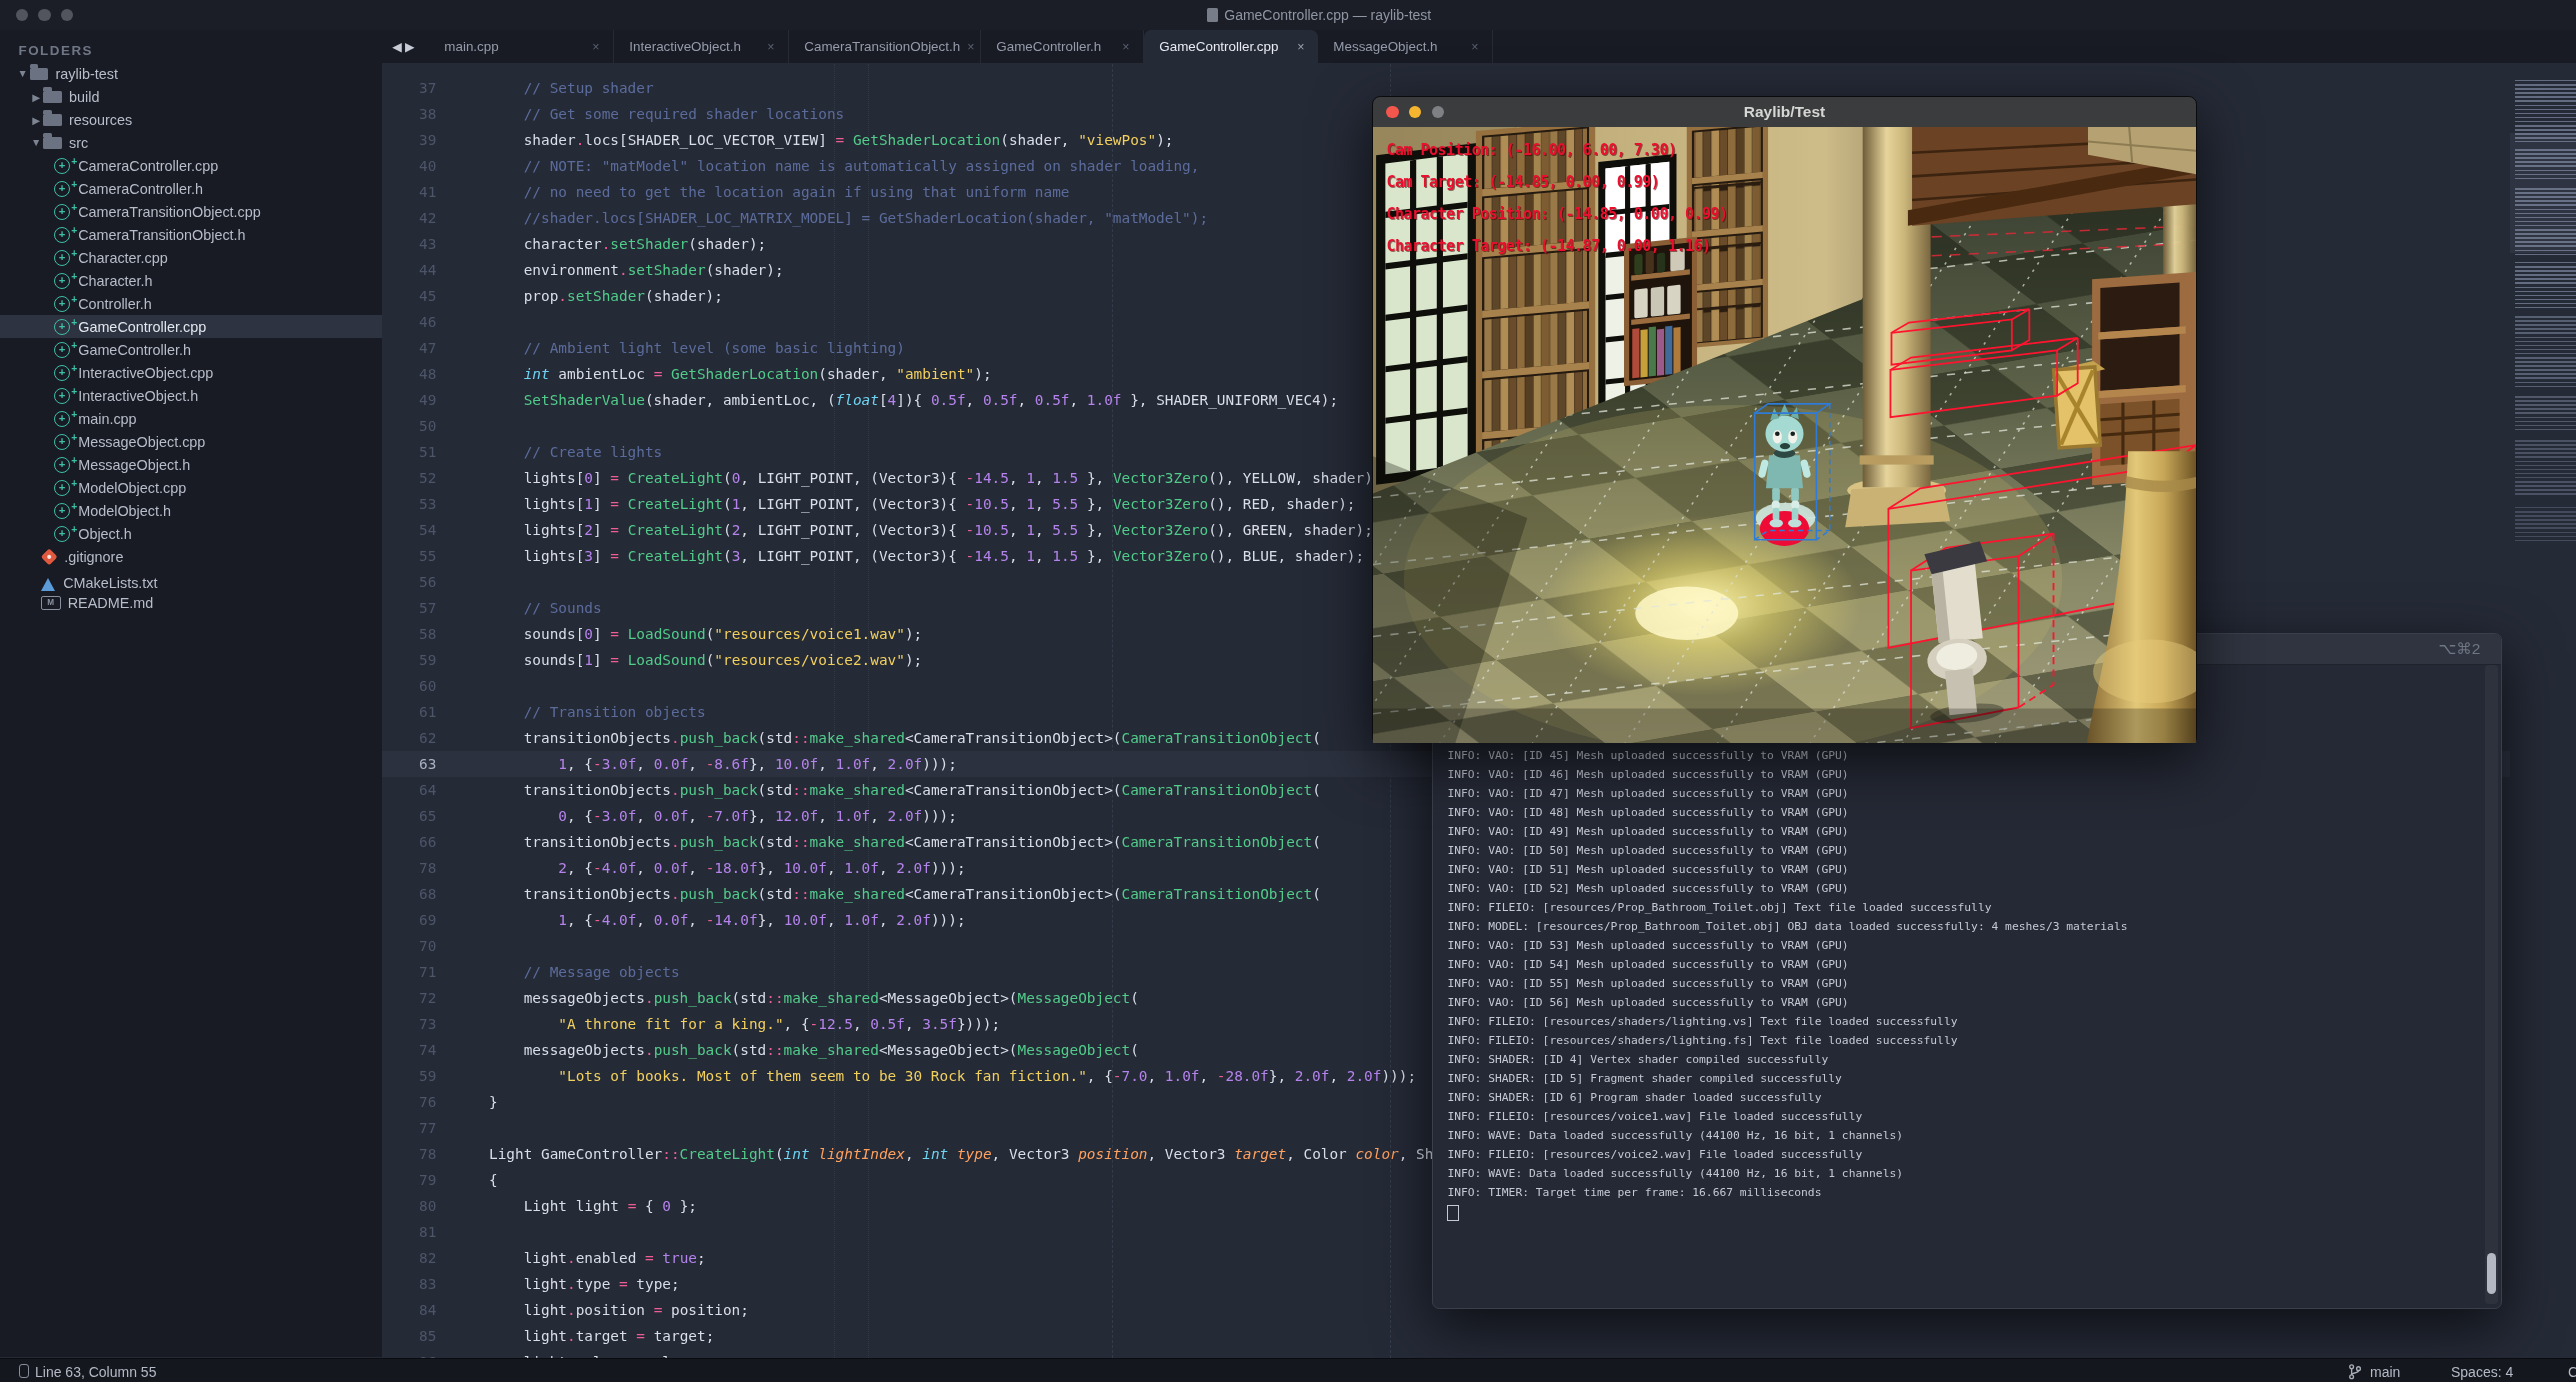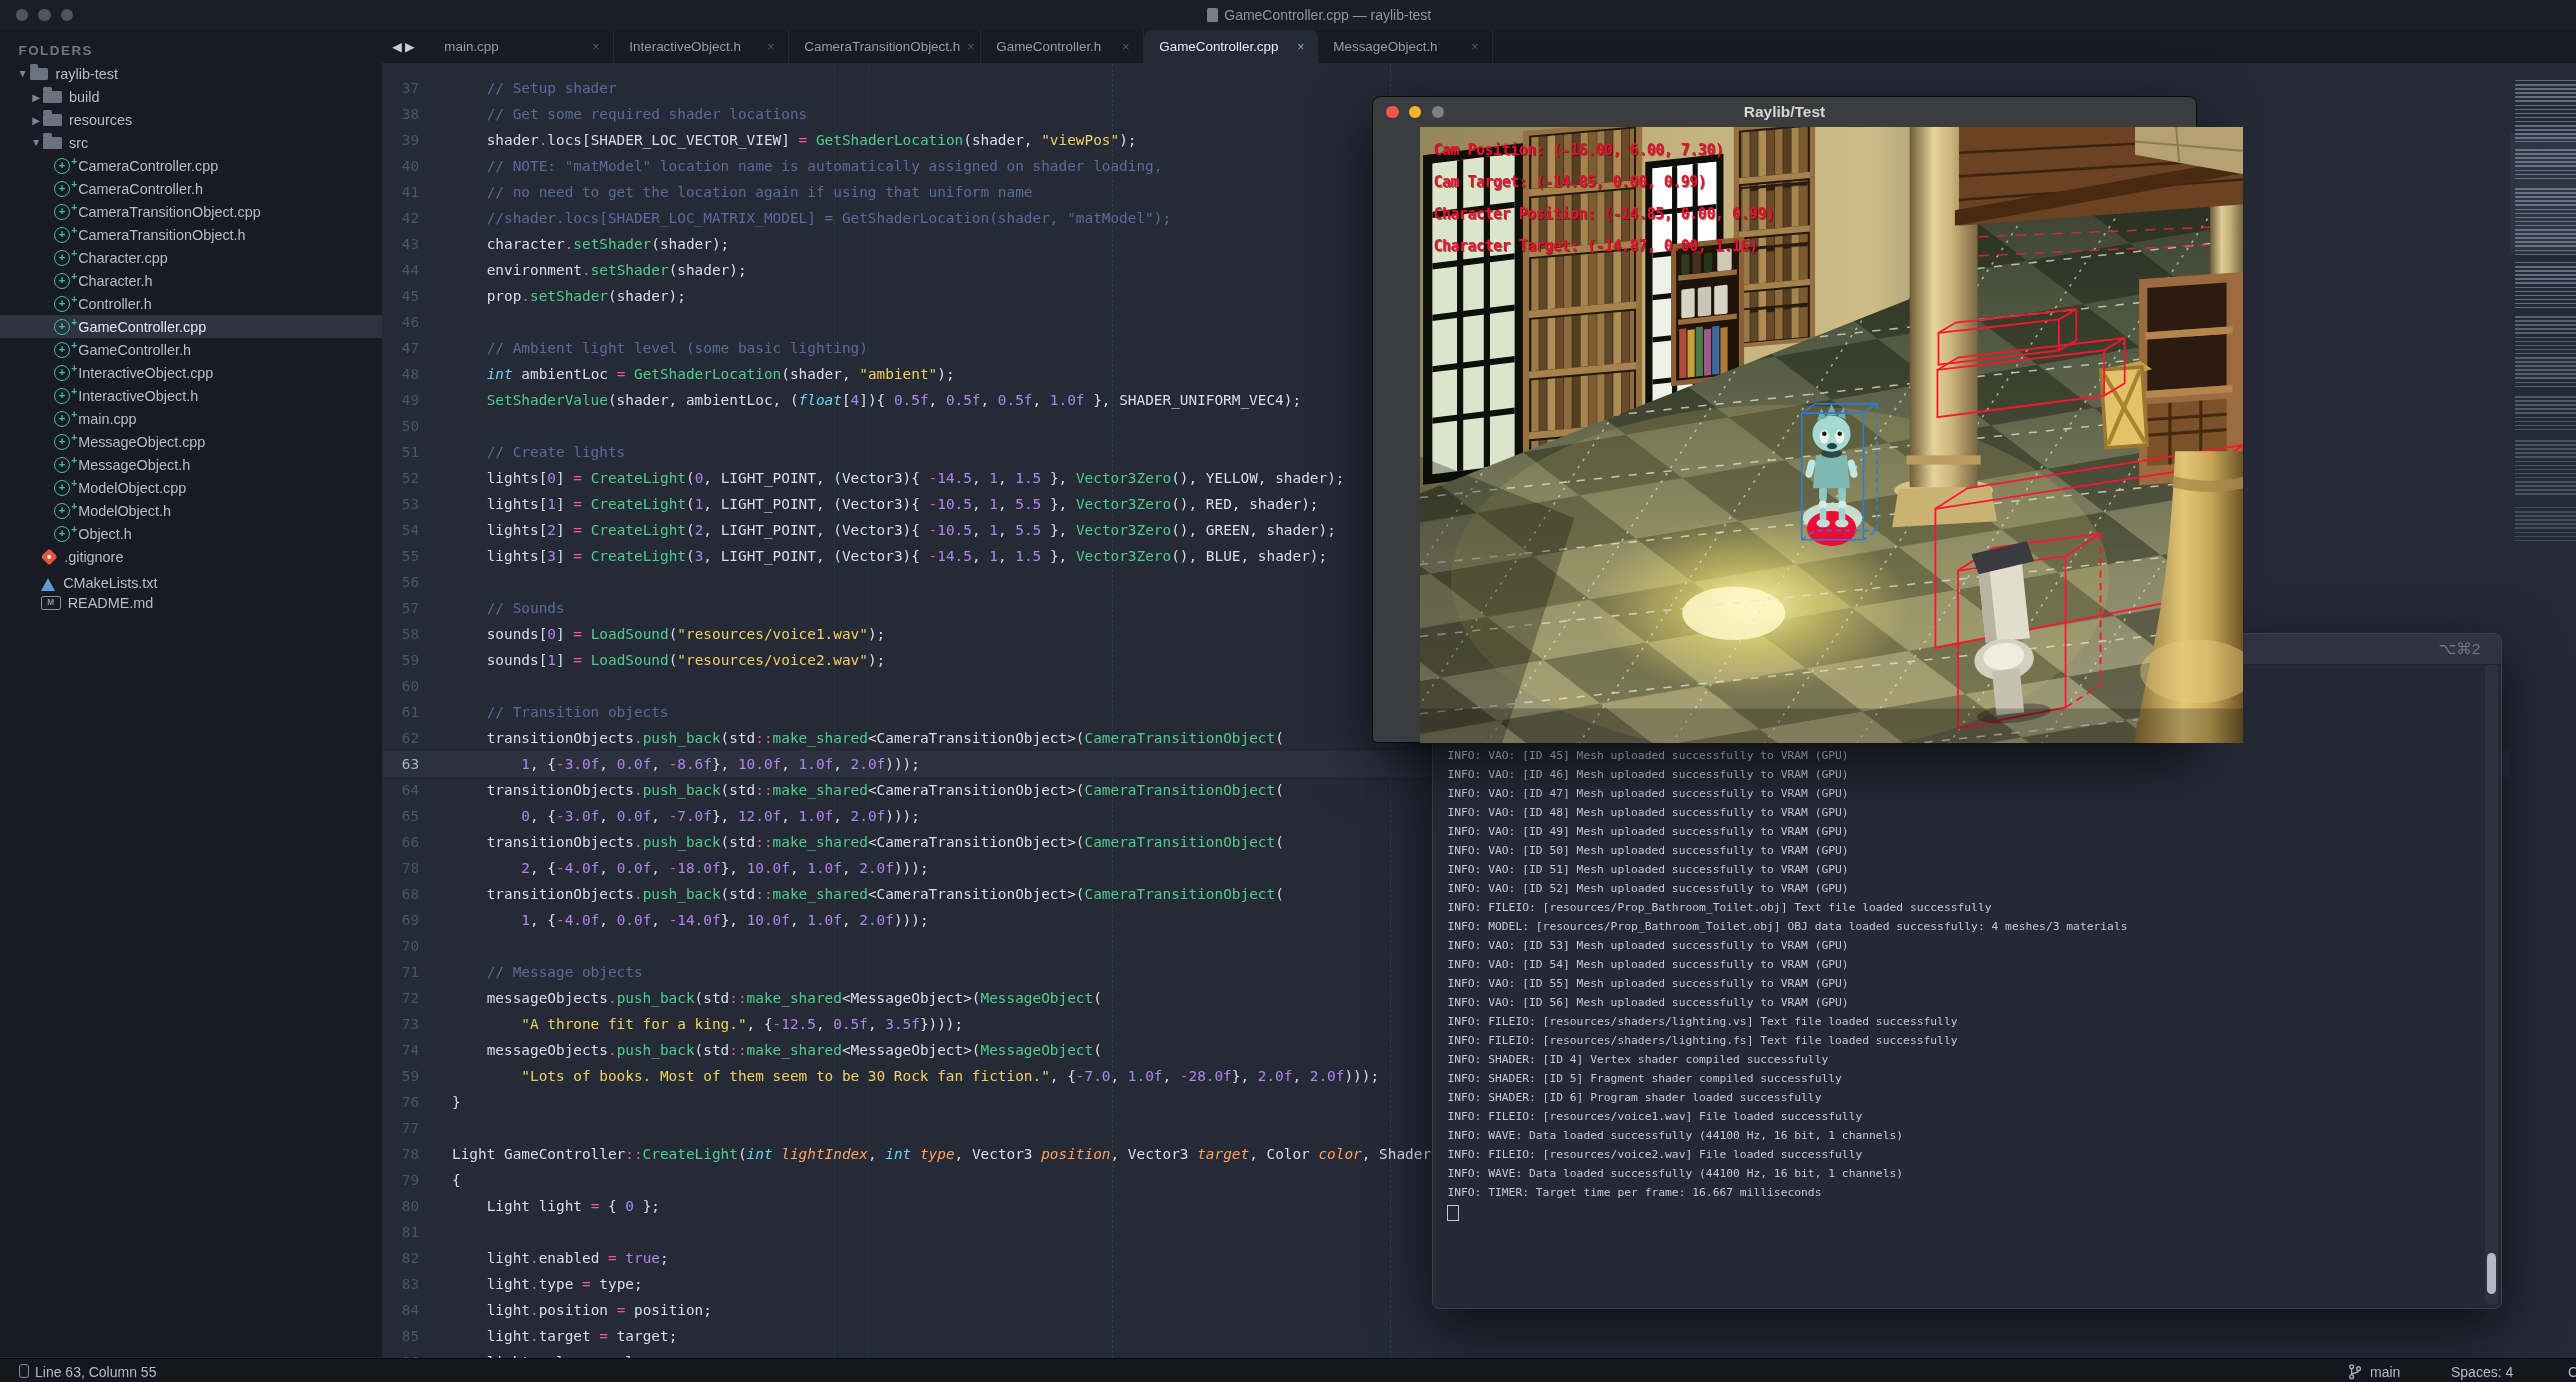--- a/index.html
+++ b/index.html
@@ -32,21 +32,21 @@
   .tab .x{color:#596070;font-size:12.4px;margin-left:7.2px;}
   .tab.active{background:#252a37;color:#e8ebf2;border-radius:7.2px 7.2px 0 0;border-right:none;}
   .tab.active .x{color:#9aa2b2;}
   
   #editor{position:absolute;left:382px;top:64px;width:2256px;height:1294px;background:#252a37;overflow:hidden;}
   .ruler{position:absolute;top:0;bottom:0;width:0;border-left:1px dashed #343b4a;}
   .iguide{position:absolute;top:0;bottom:0;width:0;border-left:1px dotted #313846;}
   #code{position:absolute;left:0;top:11.3px;}
   .crow{display:flex;height:26px;align-items:center;width:2128px;}
   .crow.hl{background:#2c313f;}
-  .crow .ln{flex:0 0 57px;text-align:center;font-family:"DejaVu Sans Mono",monospace;font-size:14.4px;color:#4d5569;}
+  .crow .ln{flex:0 0 57px;text-align:left;font-family:"DejaVu Sans Mono",monospace;font-size:14.4px;color:#4d5569;padding-left:37px;}
   .crow.hl .ln{color:#a9b2c4;}
   .crow pre{margin:0;padding:0 0 0 13px;font-family:"DejaVu Sans Mono",monospace;font-size:14.4px;line-height:26px;white-space:pre;}
   .tk-p{color:#d9dee9;} .tk-c{color:#5b6c9c;} .tk-k{color:#ee5d94;}
   .tk-f{color:#52cc8a;} .tk-s{color:#f2d05e;} .tk-n{color:#b583ec;}
   .tk-y{color:#6fd3f2;font-style:italic;} .tk-o{color:#ffa15f;font-style:italic;}
   
   #minimap{position:absolute;left:2510px;top:64px;width:113px;height:1294px;background:#252a37;}
   .mm{position:absolute;background-image:repeating-linear-gradient(to bottom,rgba(150,162,188,.55) 0 1.5px,transparent 1.5px 4.1px);}
   #mmview{position:absolute;left:0;top:69px;width:113px;height:120px;background:rgba(170,185,210,.07);}
   
@@ -56,21 +56,21 @@
   #consolehead .shortcut{position:absolute;right:20.6px;top:6.2px;color:#6f7684;font-size:15.5px;}
   #consolelog{position:absolute;left:14.4px;top:36px;font-family:"DejaVu Sans Mono",monospace;font-size:11.3px;line-height:19px;color:#c4c9d4;white-space:pre;}
   #ccursor{display:inline-block;width:9.3px;height:14.4px;border:1.5px solid #c4c9d4;margin-top:3.1px;}
   #cscroll{position:absolute;right:3.1px;top:31px;bottom:4.1px;width:13.4px;background:#2d323d;border-radius:4.1px;}
   #cscroll .thumb{position:absolute;left:2.1px;bottom:10.3px;width:9.3px;height:41px;background:#b3b8c2;border-radius:4.6px;}
   
   #gamewin{position:absolute;left:1372px;top:96px;width:825px;height:647px;border-radius:8.2px 8.2px 5.2px 5.2px;background:#3a3c3e;border:1px solid #0b0b0b;box-sizing:border-box;}
   #gamehead{position:absolute;left:0;top:0;right:0;height:30px;display:flex;align-items:center;justify-content:center;color:#d6d6d4;font-size:15.5px;font-weight:bold;}
   #gamehead .traffic{left:13.4px;top:8.8px;}
   .tl.red{background:#f3564d;} .tl.yel{background:#f6b52e;} .tl.gry{background:#7e8083;}
-  #viewport{position:absolute;left:0;top:30px;width:823px;height:616px;overflow:hidden;background:#6d6d52;margin-left:47px;}
+  #viewport{position:absolute;left:0;top:30px;width:823px;height:616px;overflow:hidden;background:#6d6d52;}
   #debuglines{position:absolute;left:13.4px;top:7.2px;}
   .dbg{font-family:"DejaVu Sans Mono",monospace;font-weight:bold;font-size:15px;line-height:32px;letter-spacing:-0.5px;color:#e8102e;text-shadow:1px 1px 0 rgba(70,0,0,.55);white-space:pre;}
   
   #statusbar{position:absolute;left:0;top:1358px;width:2638px;height:25px;background:#15171e;border-top:0.5px solid #0b0c11;color:#b4bac6;font-size:14px;}
   #statusbar .lf{position:absolute;left:35px;top:4.6px;}
   .caret-ic{position:absolute;left:18.5px;top:4.6px;width:10.3px;height:14.4px;border:1.5px solid #8a919e;border-radius:3.1px;box-sizing:border-box;}
   #st-branch{position:absolute;left:2370px;top:4.6px;}
   #branch-ic{position:absolute;left:2347px;top:4.1px;}
   #st-spaces{position:absolute;left:2451px;top:4.6px;}
   #st-lang{position:absolute;left:2568px;top:4.6px;}

